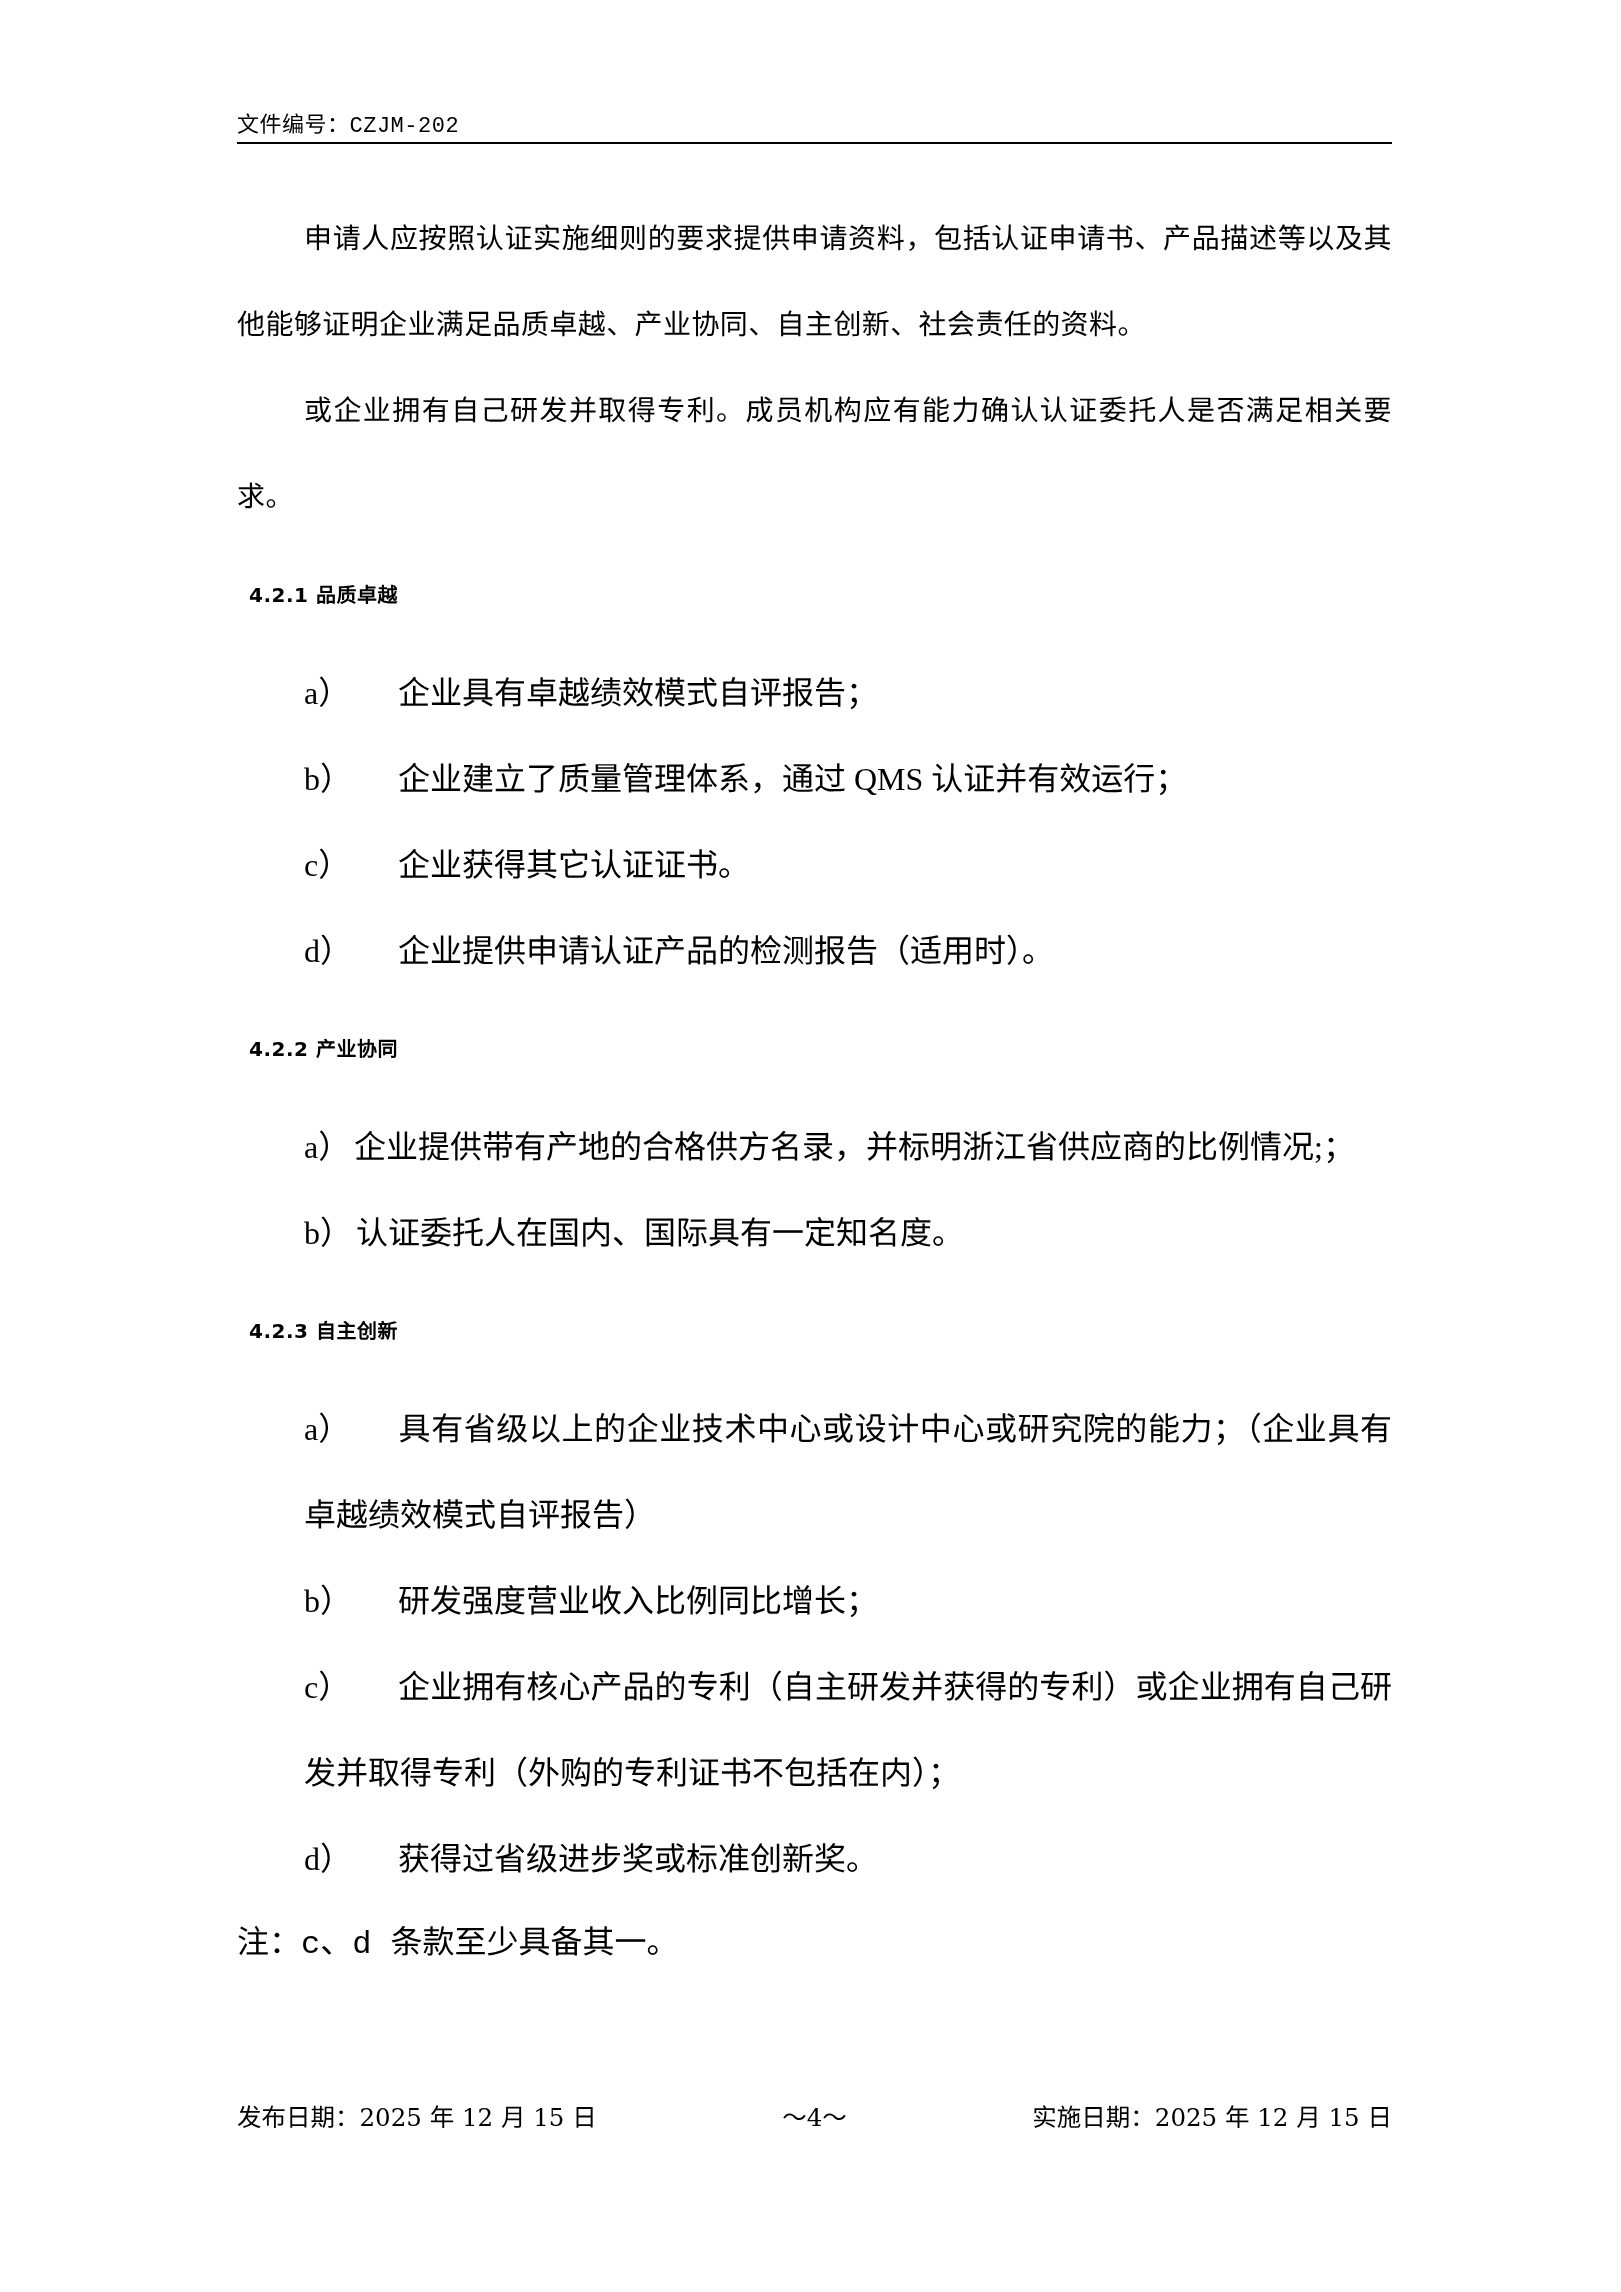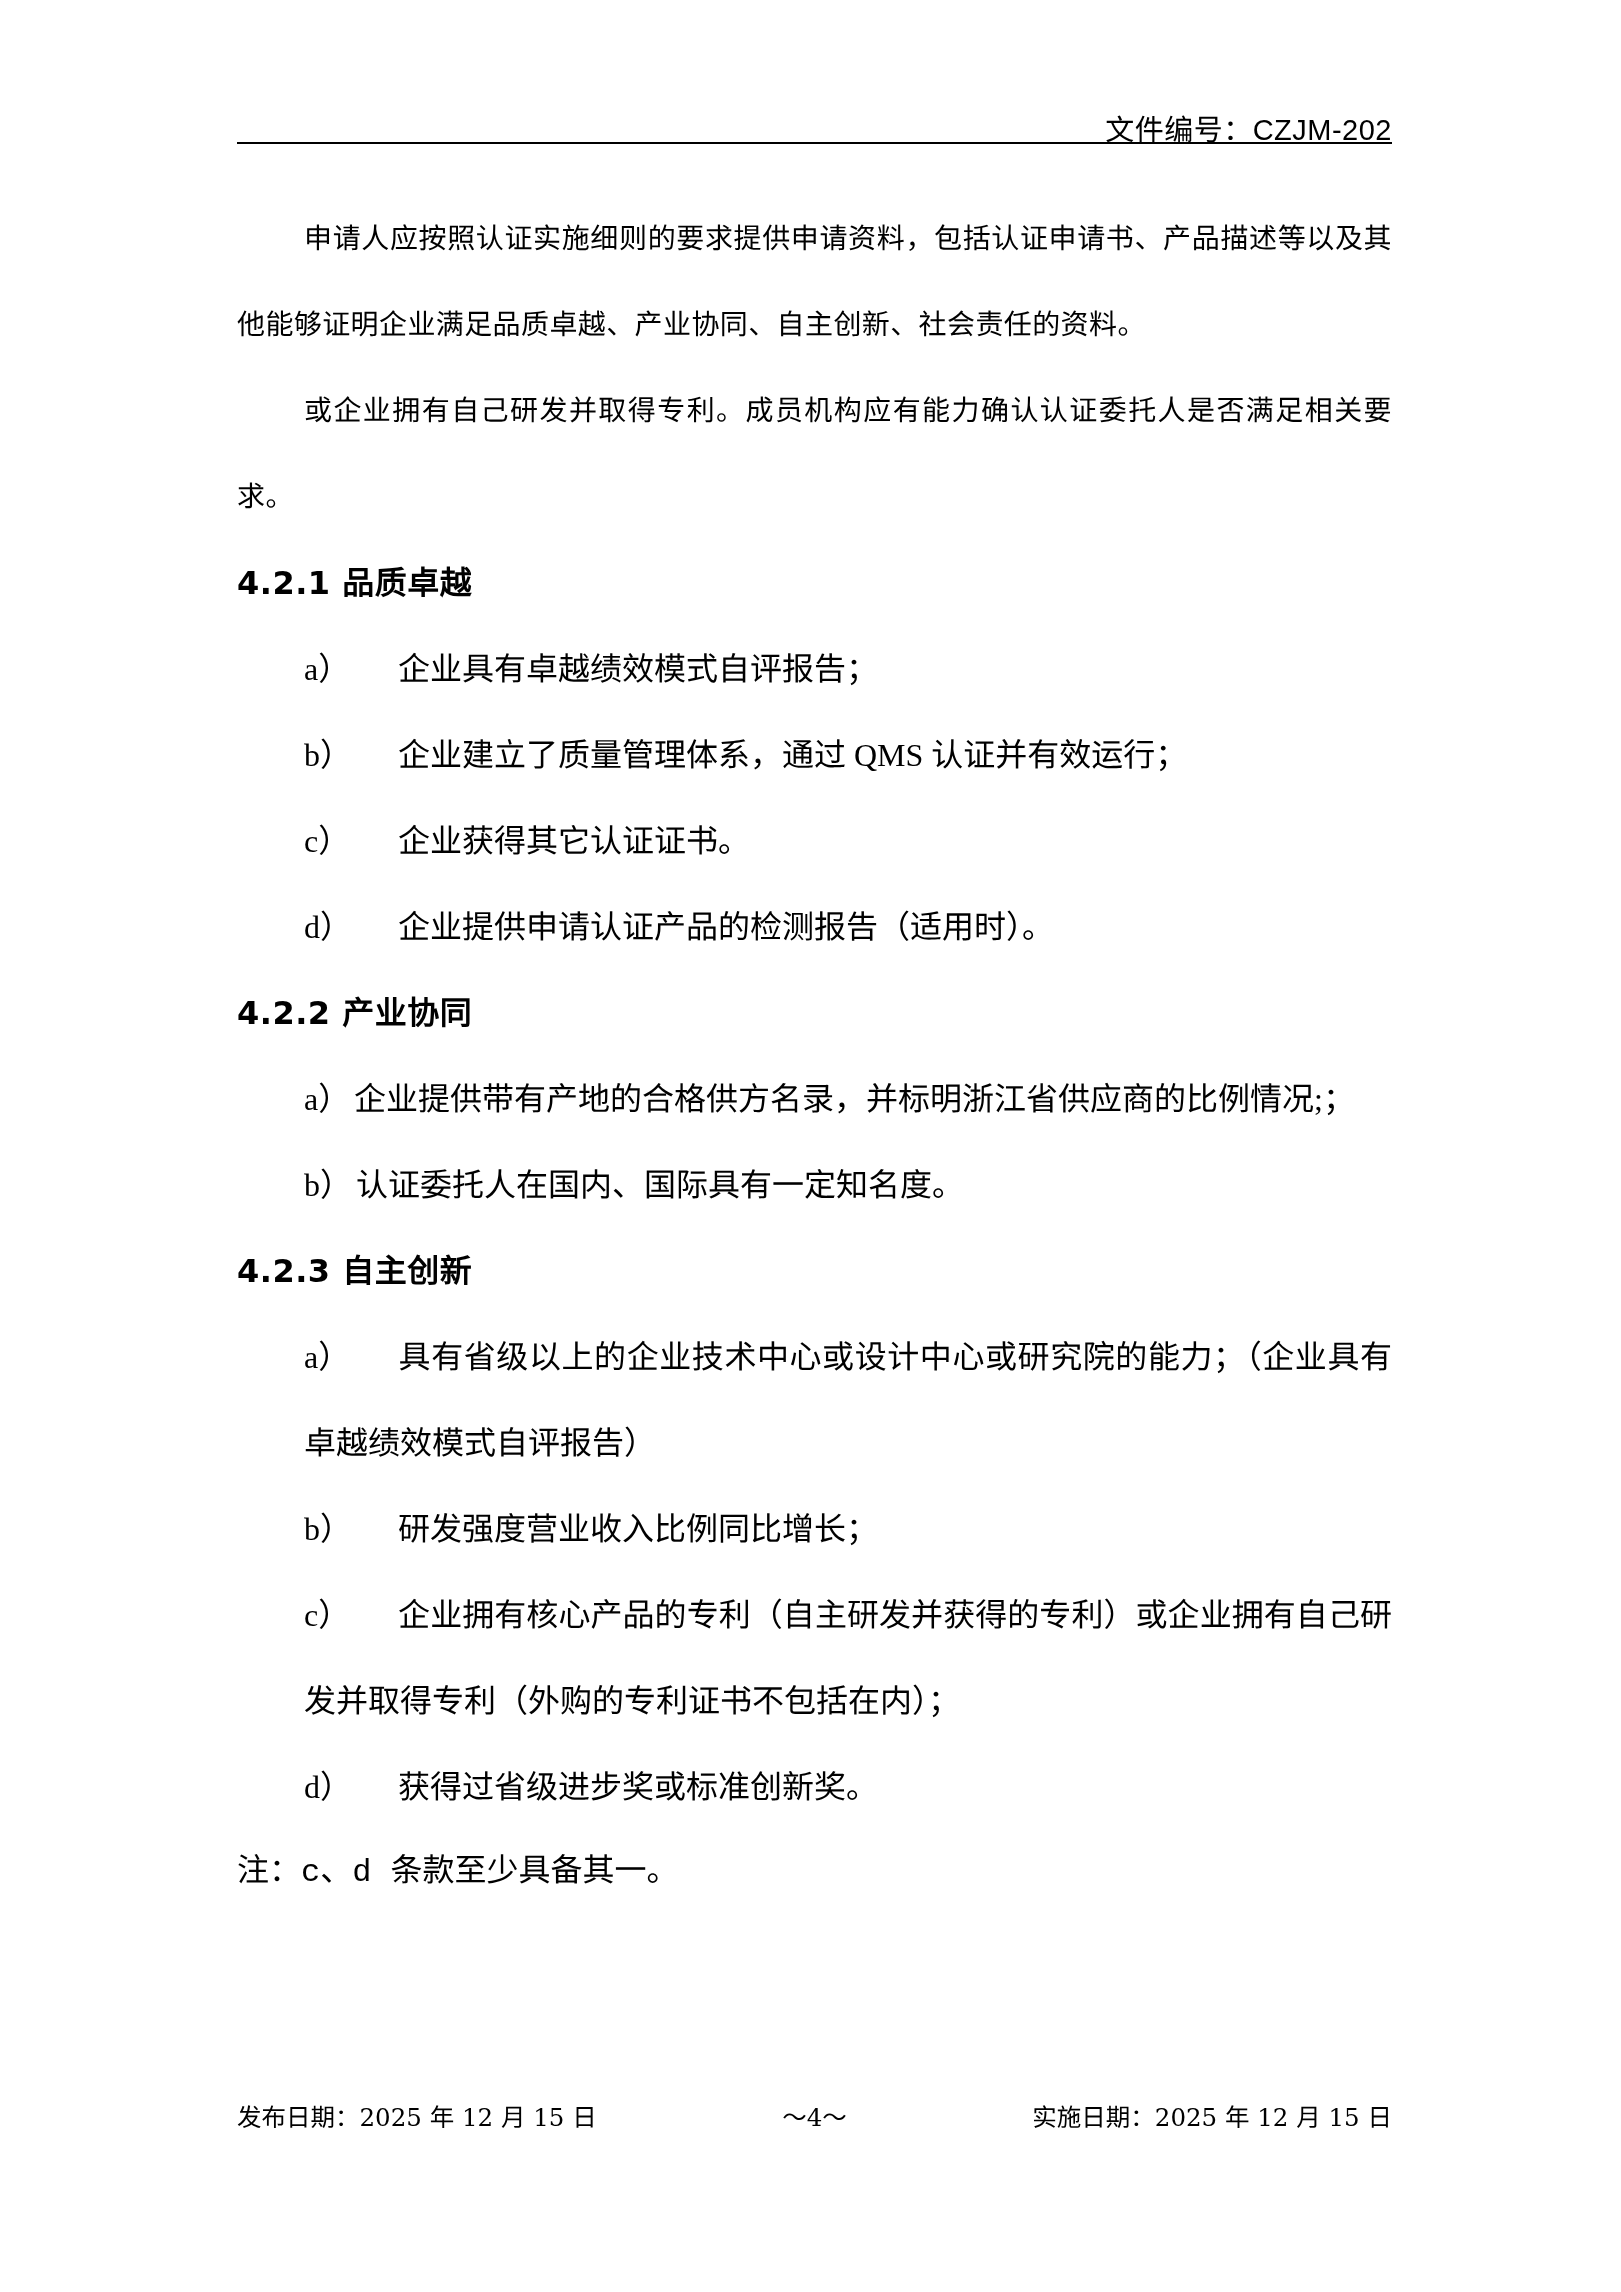--- a/index.html
+++ b/index.html
@@ -20,24 +20,24 @@
     box-sizing: border-box;
     padding: 0;
     overflow: hidden;
   }
   
   .doc-header {
     position: absolute;
     left: 237px;
     top: 106px;
     width: 1155px;
-    text-align: right;
-    font-size: 29px;
+    text-align: left;
+    font-size: 22px;
     letter-spacing: 0.5px;
-    font-family: Liberation Sans, sans-serif;
+    font-family: Liberation Mono, monospace;
   }
   .header-rule {
     position: absolute;
     left: 237px;
     top: 142px;
     width: 1155px;
     height: 0;
     border-top: 2px solid #000000;
   }
   
@@ -53,22 +53,22 @@
     line-height: 86px;
     text-align: justify;
     text-justify: inter-ideograph;
     letter-spacing: 0.4px;
     font-family: "DejaVu Serif", "Liberation Serif", serif;
   }
   p.indent2 {
     text-indent: 67px;
   }
   h3.heading {
-    margin: 0;
-    font-size: 32px;
+    margin: 12px;
+    font-size: 20px;
     line-height: 86px;
     font-weight: bold;
     font-family: "DejaVu Sans", "Liberation Sans", sans-serif;
     letter-spacing: 0.5px;
   }
   .list-item {
     display: block;
     font-size: 32px;
     line-height: 86px;
     text-align: justify;

